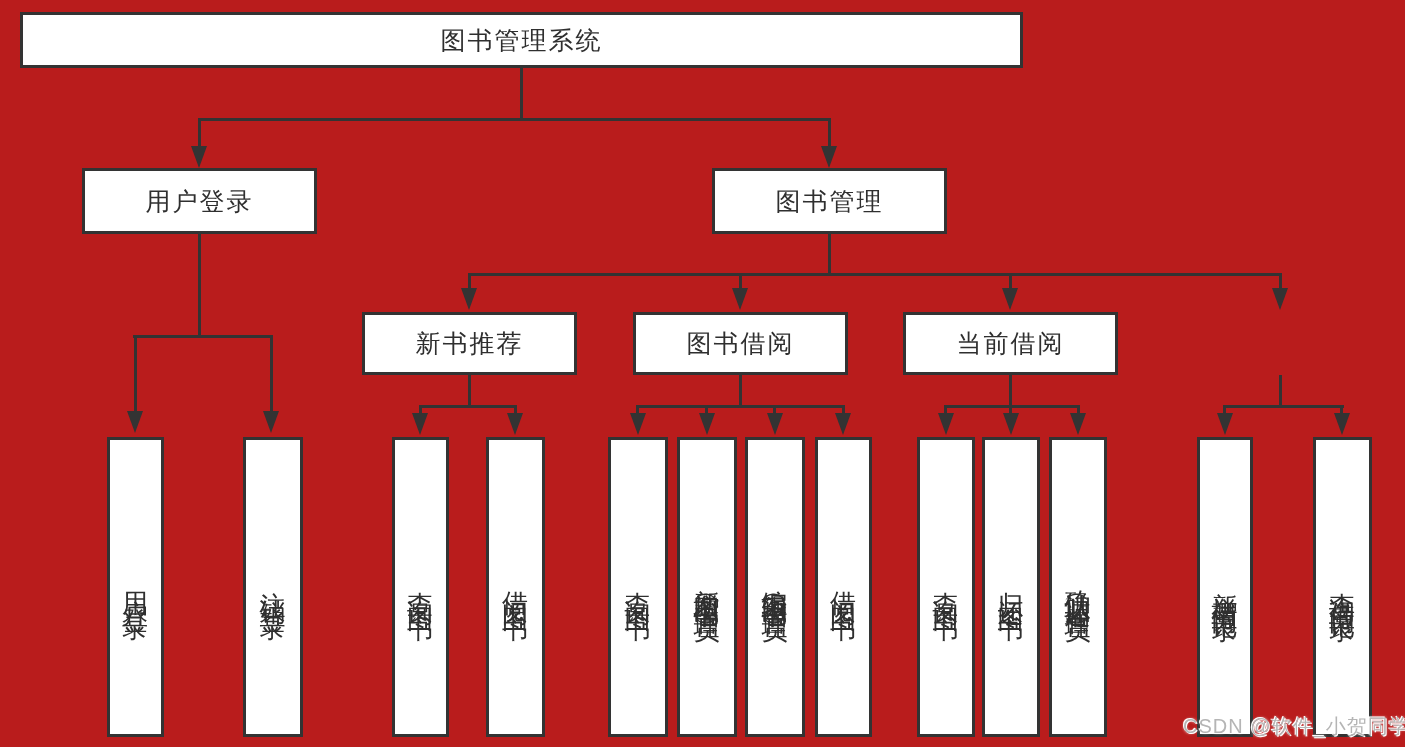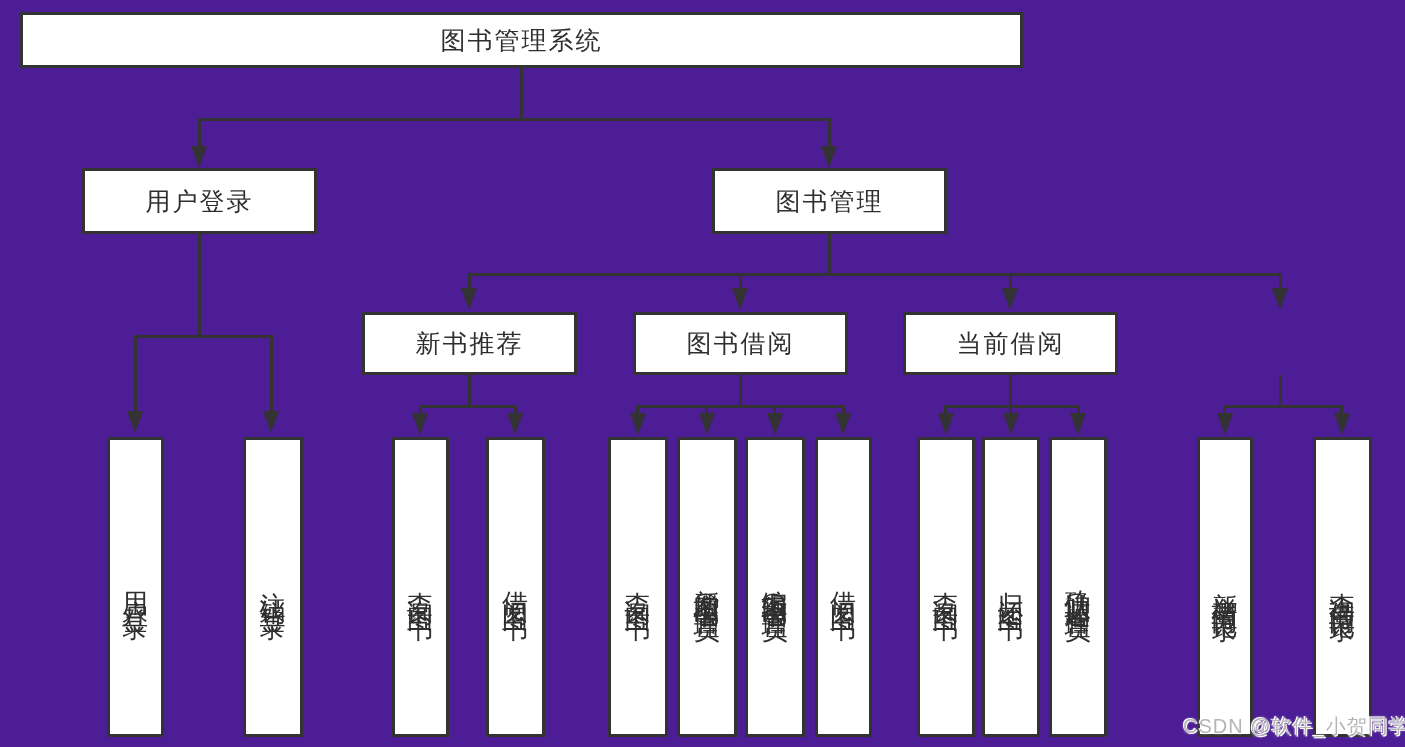--- a/index.html
+++ b/index.html
@@ -2,21 +2,21 @@
 <html><head>
 <meta charset="utf-8">
 <style>
   :root{
     --line:#333333;
     --text:#2f2f2f;
   }
   html,body{margin:0;padding:0;background:#ffffff;}
   body{font-family:"Liberation Sans","DejaVu Sans",sans-serif;}
   .canvas{
-    position:relative;width:1405px;height:747px;background:#4c1d95;overflow:hidden;
+    position:relative;width:1405px;height:747px;background:#b91c1c;overflow:hidden;
   }
   
   .ln{position:absolute;background:var(--line);}
   
   .ah{position:absolute;width:0;height:0;
       border-left:8px solid transparent;border-right:8px solid transparent;
       border-top:22px solid var(--line);}
   
   .box{position:absolute;box-sizing:border-box;border:3px solid var(--line);
        background:#ffffff;display:flex;align-items:center;justify-content:center;}

